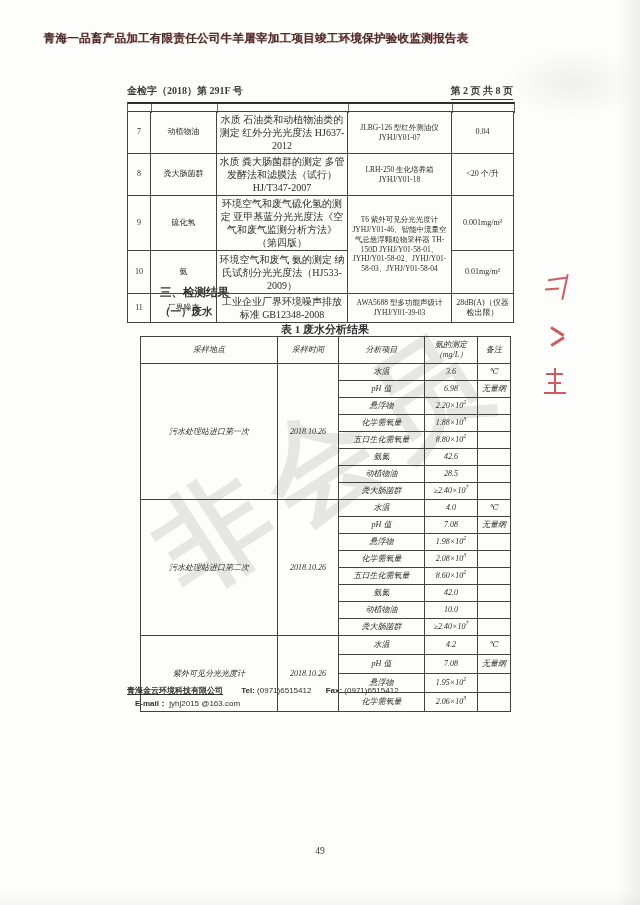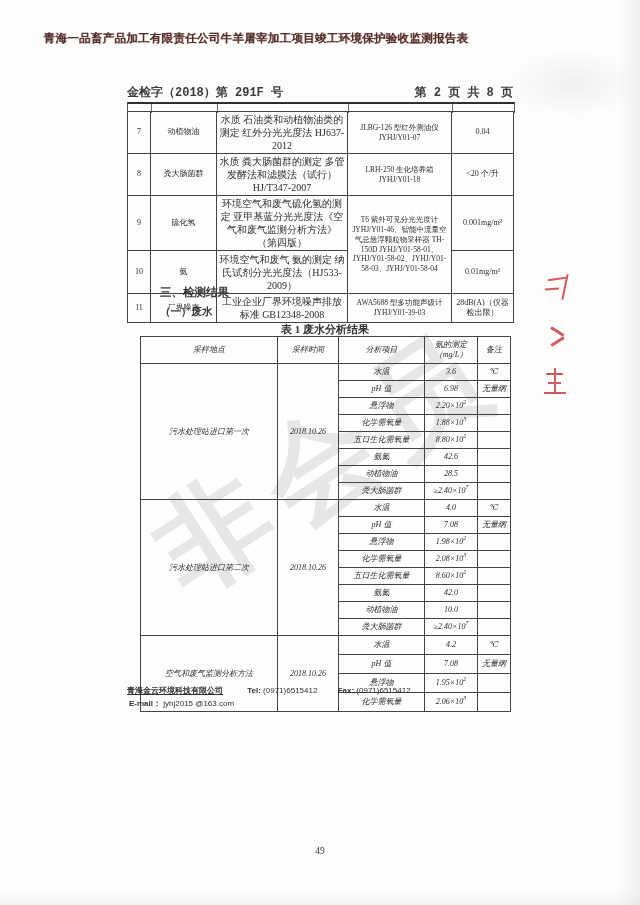--- a/index.html
+++ b/index.html
@@ -13,21 +13,21 @@
     background:linear-gradient(to right,rgba(0,0,0,0),rgba(0,0,0,0.055));pointer-events:none;}
   .edge-shade-bottom{position:absolute;bottom:0;left:0;width:100%;height:14px;
     background:linear-gradient(to bottom,rgba(0,0,0,0),rgba(0,0,0,0.03));pointer-events:none;}
   .smudge{position:absolute;left:505px;top:48px;width:135px;height:70px;border-radius:50%;
     background:radial-gradient(ellipse at center,rgba(60,60,60,0.07),rgba(60,60,60,0) 70%);pointer-events:none;}
 
   .doc-title{position:absolute;top:31px;left:0;width:512px;text-align:center;
     font-size:11.5px;font-weight:bold;letter-spacing:0.3px;color:#4a2f2b;
     text-shadow:0.8px 0.3px 0 rgba(178,56,50,0.45);}
 
-  .doc-meta{position:absolute;top:84px;left:127px;width:386px;font-size:12px;font-weight:bold;color:#3a3a3a;font-family:Liberation Mono, monospace;}
+  .doc-meta{position:absolute;top:84px;left:127px;width:386px;font-size:10px;font-weight:bold;color:#3a3a3a;}
   .doc-number{float:left;}
   .page-indicator{float:right;border-bottom:1.2px solid #3a3a3a;padding-bottom:1px;}
 
   
   .sliver{position:absolute;top:102px;left:127px;width:386px;height:9px;
     border-top:2px solid #2e2e2e;border-left:1px solid #5a5a5a;border-right:1px solid #5a5a5a;}
   .sliver i{position:absolute;top:0;bottom:0;width:0;border-left:1px solid #6a6a6a;}
 
   table{border-collapse:collapse;table-layout:fixed;}
   td,th{border:1px solid #434343;text-align:center;vertical-align:middle;
@@ -58,21 +58,21 @@
   .waste th{font-weight:normal;font-size:8px;height:24px;white-space:pre-line;}
   .waste td{height:14px;}
   .waste tr.g2 td,.waste tr.g2r td{height:14px;}
   .waste tr.g3 td{height:16px;}
   .waste sup{font-size:6px;line-height:0;}
 
   
   .footer{position:absolute;left:127px;top:685px;font-family:"Liberation Sans","DejaVu Sans",sans-serif;
     font-size:8px;color:#2f2f2f;line-height:1.6;}
   .footer .company{font-weight:bold;text-decoration:underline;margin-right:4px;}
-  .footer .lbl{font-weight:bold;margin-left:18px;}
+  .footer .lbl{font-weight:bold;margin-left:12px;}
 
   .page-number{position:absolute;top:846px;left:0;width:640px;text-align:center;font-size:9.5px;color:#3a3a3a;}
 
   
   .watermark{position:absolute;left:96px;top:386px;width:460px;text-align:center;
     font-size:112px;font-weight:bold;letter-spacing:14px;white-space:nowrap;
     color:rgba(110,110,110,0.16);transform:rotate(-33deg);pointer-events:none;
     font-family:"Liberation Sans",sans-serif;}
 
   
@@ -261,21 +261,21 @@
         <td>动植物油</td>
         <td>10.0</td>
         <td></td>
       </tr>
       <tr class="g2">
         <td>粪大肠菌群</td>
         <td>≥2.40×10<sup>7</sup></td>
         <td></td>
       </tr>
       <tr class="g3">
-        <td class="loc" rowspan="4">空气和废气监测分析方法</td>
+        <td class="loc" rowspan="4">紫外可见分光光度计</td>
         <td class="time" rowspan="4">2018.10.26</td>
         <td>水温</td>
         <td>4.2</td>
         <td>℃</td>
       </tr>
       <tr class="g3">
         <td>pH 值</td>
         <td>7.08</td>
         <td>无量纲</td>
       </tr>
@@ -294,18 +294,18 @@
 
 <div class="footer">
   <div>
     <span class="company">青海金云环境科技有限公司</span>
     <span class="lbl">Tel:</span>
     <span>(0971)6515412</span>
     <span class="lbl">Fax:</span>
     <span>(0971)6515412</span>
   </div>
   <div>
-    <span class="lbl" style="margin-left:2px">E-mail：</span>
+    <span class="lbl" style="margin-left:8px">E-mail：</span>
     <span>jyhj2015 @163.com</span>
   </div>
 </div>
 
 <div class="page-number">49</div>
 
 </body></html>

